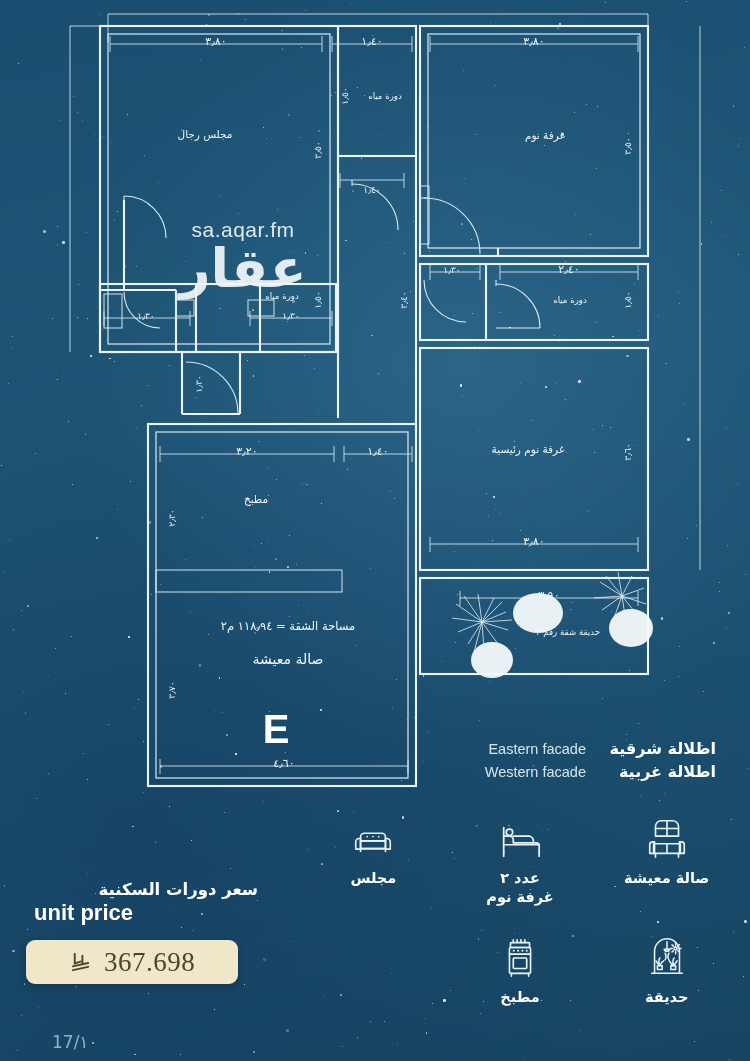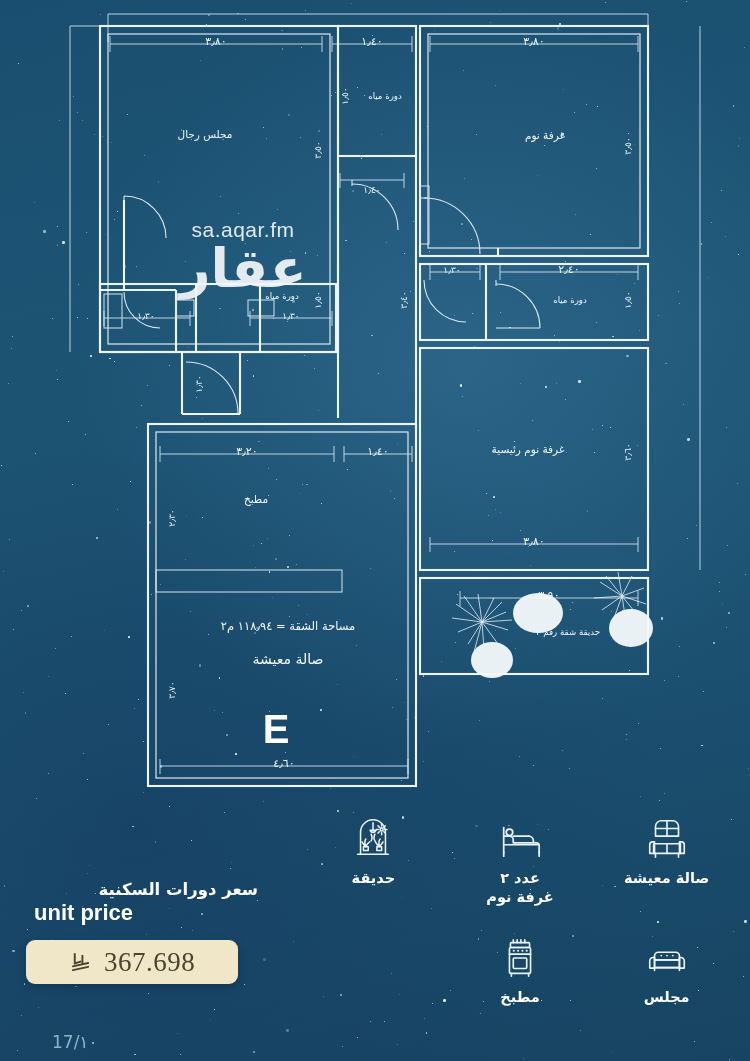--- a/index.html
+++ b/index.html
@@ -854,20 +854,30 @@
     </g>
 
   </svg>
   </div>
 
   <div id="watermark">
     <div id="wm-sub">sa.aqar.fm</div>
     <div id="wm-main">عقار</div>
   </div>
 
+  <div id="facade">
+    <div class="facade-row">
+      <span class="facade-en">Eastern facade</span>
+      <span class="facade-ar">اطلالة شرقية</span>
+    </div>
+    <div class="facade-row">
+      <span class="facade-en">Western facade</span>
+      <span class="facade-ar">اطلالة غربية</span>
+    </div>
+  </div>
 
   <div id="features">
 
     <div class="feature">
       <span class="feat-icon">
         <svg viewBox="0 0 48 48" fill="none" stroke="#eaf3f8" stroke-width="1.7" stroke-linecap="round" stroke-linejoin="round">
           <path d="M18 5 h12 a6 6 0 0 1 6 6 v10 H12 V11 a6 6 0 0 1 6 -6 z"></path>
           <line x1="24" y1="5" x2="24" y2="21"></line>
           <line x1="12" y1="13" x2="36" y2="13"></line>
           <path d="M10 29 h28 v10 h-28 z"></path>
@@ -888,57 +898,57 @@
           <path d="M7 21 h6 a4 4 0 0 1 4 4 v3 h24 a3 3 0 0 1 3 3 v7"></path>
           <line x1="7" y1="30" x2="44" y2="30"></line>
           <circle cx="13" cy="17" r="3.4"></circle>
           <line x1="17" y1="21" x2="33" y2="21"></line>
           <path d="M33 21 a5 5 0 0 1 5 5 v2"></path>
           <line x1="7" y1="38" x2="7" y2="42"></line>
           <line x1="44" y1="38" x2="44" y2="42"></line>
         </svg>
       </span>
       <span class="feat-label">عدد ٢<br>غرفة نوم</span>
+    </div>
+
+    <div class="feature">
+      <span class="feat-icon">
+        <svg viewBox="0 0 48 48" fill="none" stroke="#eaf3f8" stroke-width="1.7" stroke-linecap="round" stroke-linejoin="round">
+          <path d="M11 22 a4 4 0 0 1 4 -4 h18 a4 4 0 0 1 4 4 v4 h-26 z"></path>
+          <path d="M6 27 a3.5 3.5 0 0 1 3.5 -3.5 h1.5 v11 h-5 z"></path>
+          <path d="M42 27 a3.5 3.5 0 0 0 -3.5 -3.5 h-1.5 v11 h5 z"></path>
+          <path d="M11 26 h26 v8 h-26 z"></path>
+          <line x1="11" y1="34" x2="37" y2="34"></line>
+          <line x1="11" y1="34" x2="11" y2="37"></line>
+          <line x1="37" y1="34" x2="37" y2="37"></line>
+          <circle cx="18" cy="21.5" r="0.9" fill="#eaf3f8" stroke="none"></circle>
+          <circle cx="24" cy="21.5" r="0.9" fill="#eaf3f8" stroke="none"></circle>
+          <circle cx="30" cy="21.5" r="0.9" fill="#eaf3f8" stroke="none"></circle>
+        </svg>
+      </span>
+      <span class="feat-label">مجلس</span>
     </div>
 
     <div class="feature">
       <span class="feat-icon">
         <svg viewBox="0 0 48 48" fill="none" stroke="#eaf3f8" stroke-width="1.6" stroke-linecap="round" stroke-linejoin="round">
           <path d="M11 40 V17 a13 13 0 0 1 26 0 V40"></path>
           <line x1="8" y1="40" x2="40" y2="40"></line>
           <line x1="24" y1="7" x2="24" y2="15"></line>
           <path d="M21 15 a3.5 4.5 0 0 0 6 0 z"></path>
           <path d="M22 19 q2 4 0 7 M26 19 q-2 4 0 7"></path>
           <path d="M14 36 h5 v-4 h-5 z"></path>
           <path d="M16.5 32 q-2 -5 0 -8 M16.5 32 q2 -4 4 -5 M16.5 32 q-3 -3 -4 -5"></path>
           <path d="M28 36 h5 v-4 h-5 z"></path>
           <path d="M30.5 32 q-1 -6 1 -8 M30.5 32 q3 -3 4 -5 M30.5 32 q-3 -3 -4 -5"></path>
           <circle cx="33" cy="14" r="1.6"></circle>
           <path d="M33 10.5 v-2 M33 19.5 v-2 M29.5 14 h-2 M38.5 14 h-2 M30.6 11.6 l-1.4 -1.4 M36.8 17.8 l-1.4 -1.4 M30.6 16.4 l-1.4 1.4 M36.8 10.2 l-1.4 1.4"></path>
         </svg>
       </span>
       <span class="feat-label">حديقة</span>
-    </div>
-
-    <div class="feature">
-      <span class="feat-icon">
-        <svg viewBox="0 0 48 48" fill="none" stroke="#eaf3f8" stroke-width="1.7" stroke-linecap="round" stroke-linejoin="round">
-          <path d="M11 22 a4 4 0 0 1 4 -4 h18 a4 4 0 0 1 4 4 v4 h-26 z"></path>
-          <path d="M6 27 a3.5 3.5 0 0 1 3.5 -3.5 h1.5 v11 h-5 z"></path>
-          <path d="M42 27 a3.5 3.5 0 0 0 -3.5 -3.5 h-1.5 v11 h5 z"></path>
-          <path d="M11 26 h26 v8 h-26 z"></path>
-          <line x1="11" y1="34" x2="37" y2="34"></line>
-          <line x1="11" y1="34" x2="11" y2="37"></line>
-          <line x1="37" y1="34" x2="37" y2="37"></line>
-          <circle cx="18" cy="21.5" r="0.9" fill="#eaf3f8" stroke="none"></circle>
-          <circle cx="24" cy="21.5" r="0.9" fill="#eaf3f8" stroke="none"></circle>
-          <circle cx="30" cy="21.5" r="0.9" fill="#eaf3f8" stroke="none"></circle>
-        </svg>
-      </span>
-      <span class="feat-label">مجلس</span>
     </div>
 
     <div class="feature">
       <span class="feat-icon">
         <svg viewBox="0 0 48 48" fill="none" stroke="#eaf3f8" stroke-width="1.7" stroke-linecap="round" stroke-linejoin="round">
           <rect x="14" y="8" width="20" height="5" rx="1"></rect>
           <line x1="17" y1="8" x2="17" y2="5"></line>
           <line x1="21" y1="8" x2="21" y2="5"></line>
           <line x1="25" y1="8" x2="25" y2="5"></line>
           <line x1="29" y1="8" x2="29" y2="5"></line>

